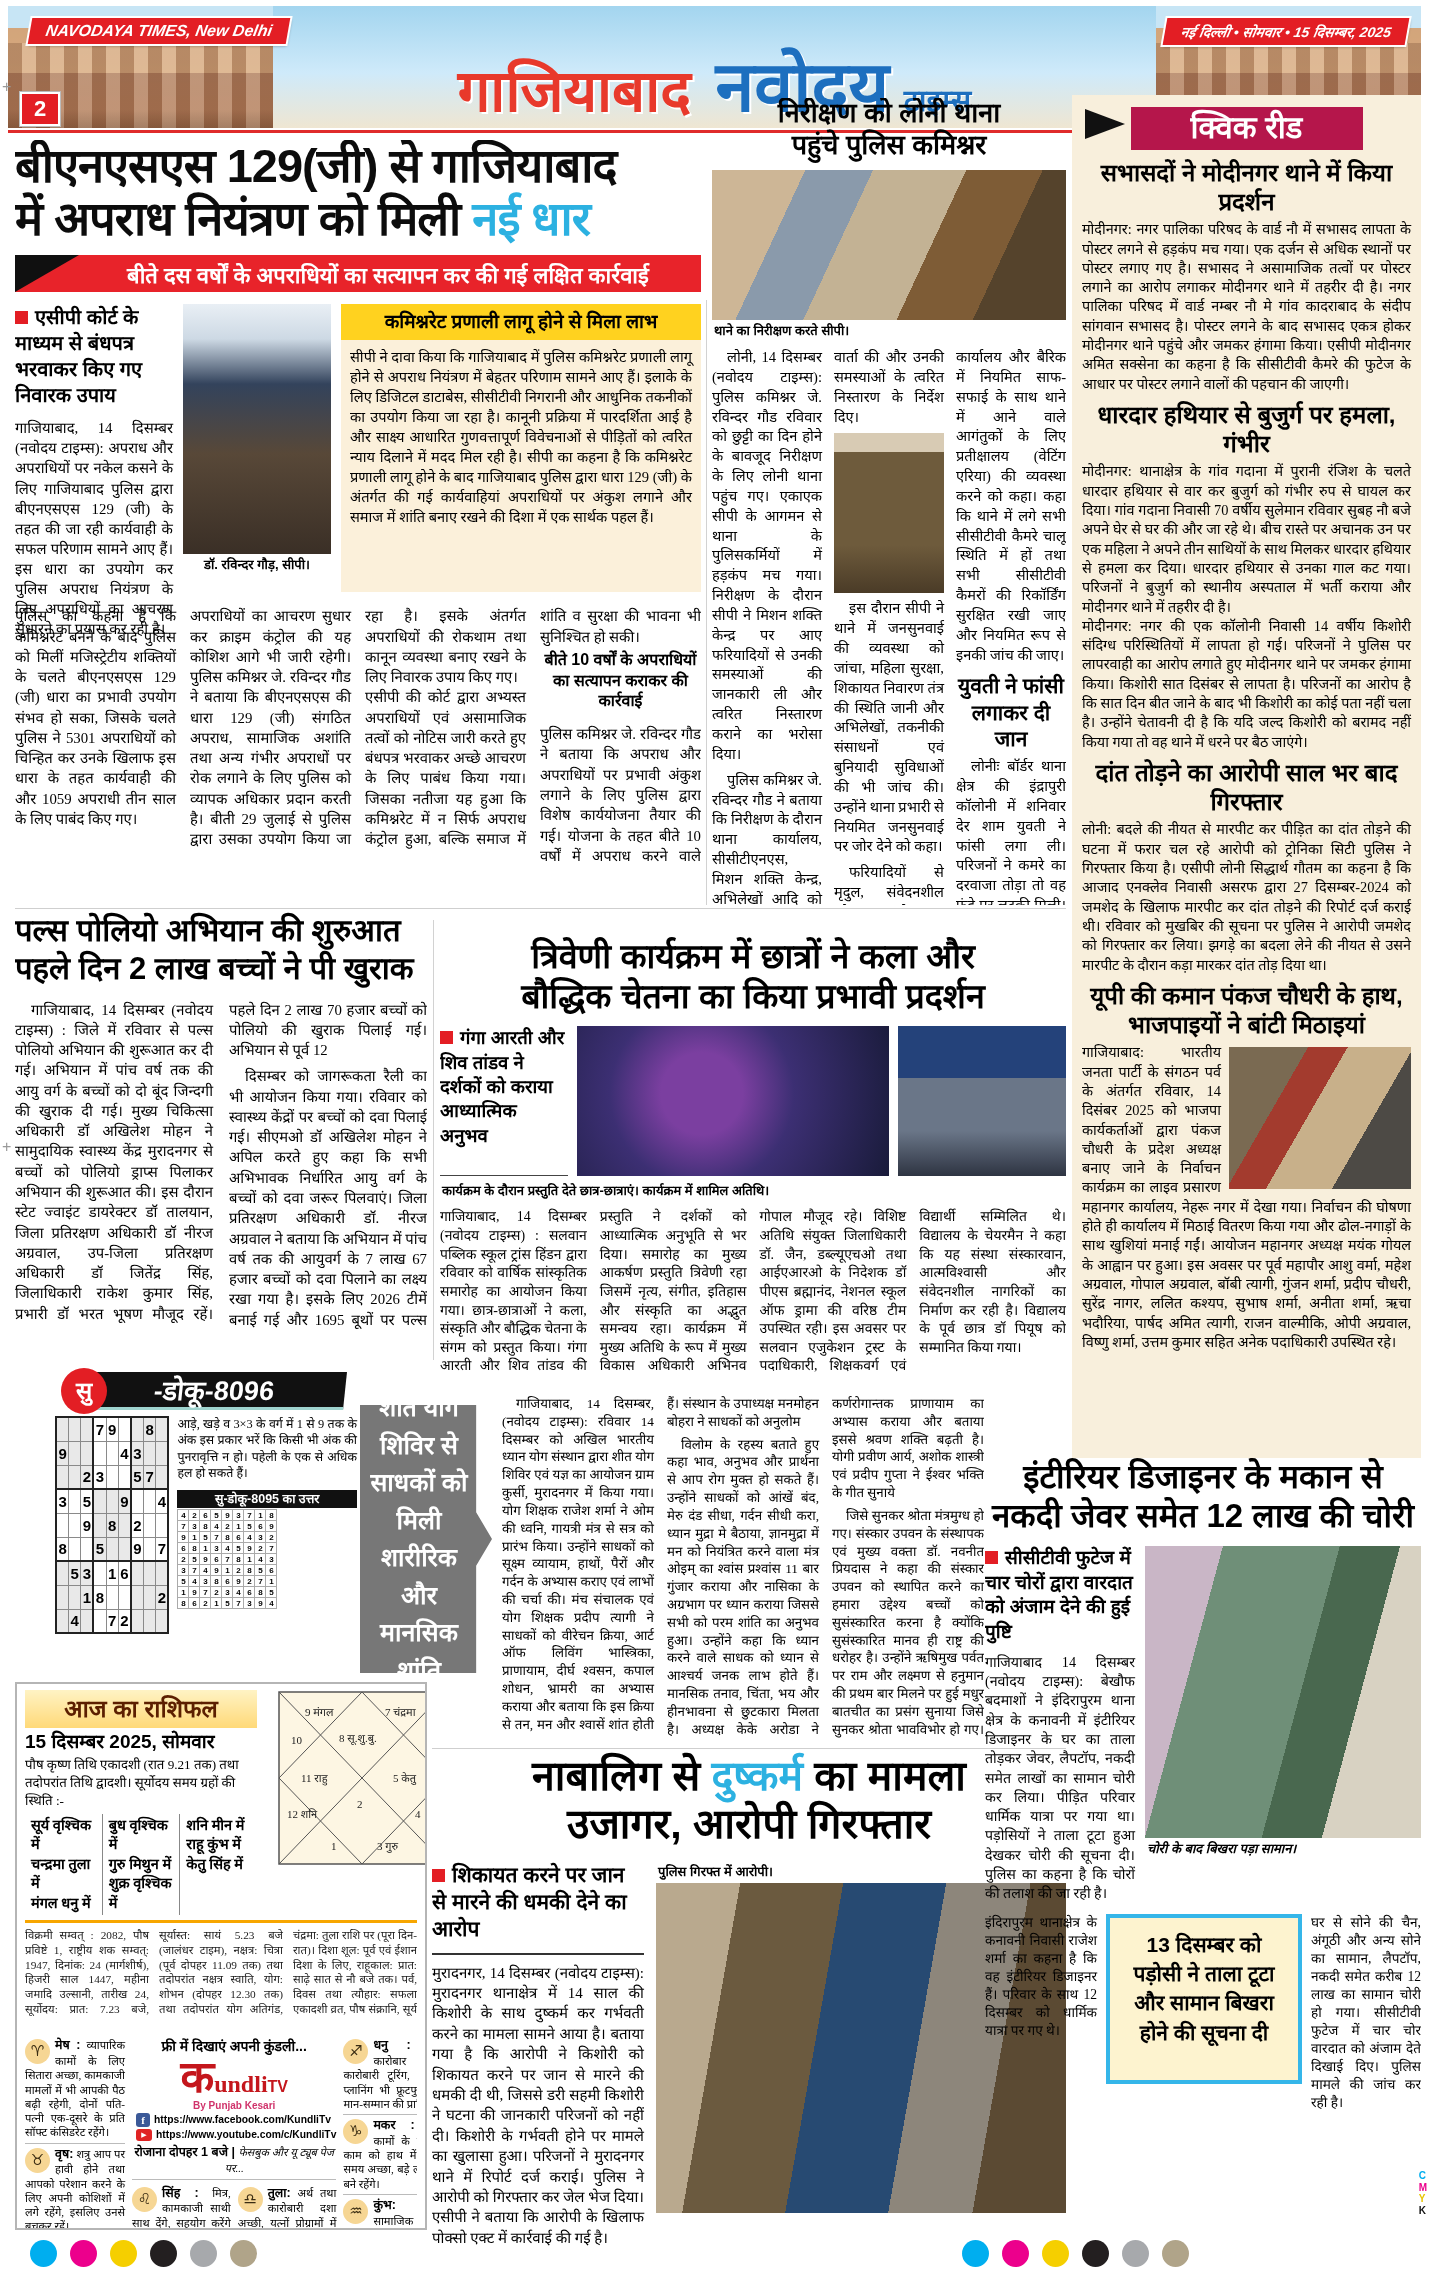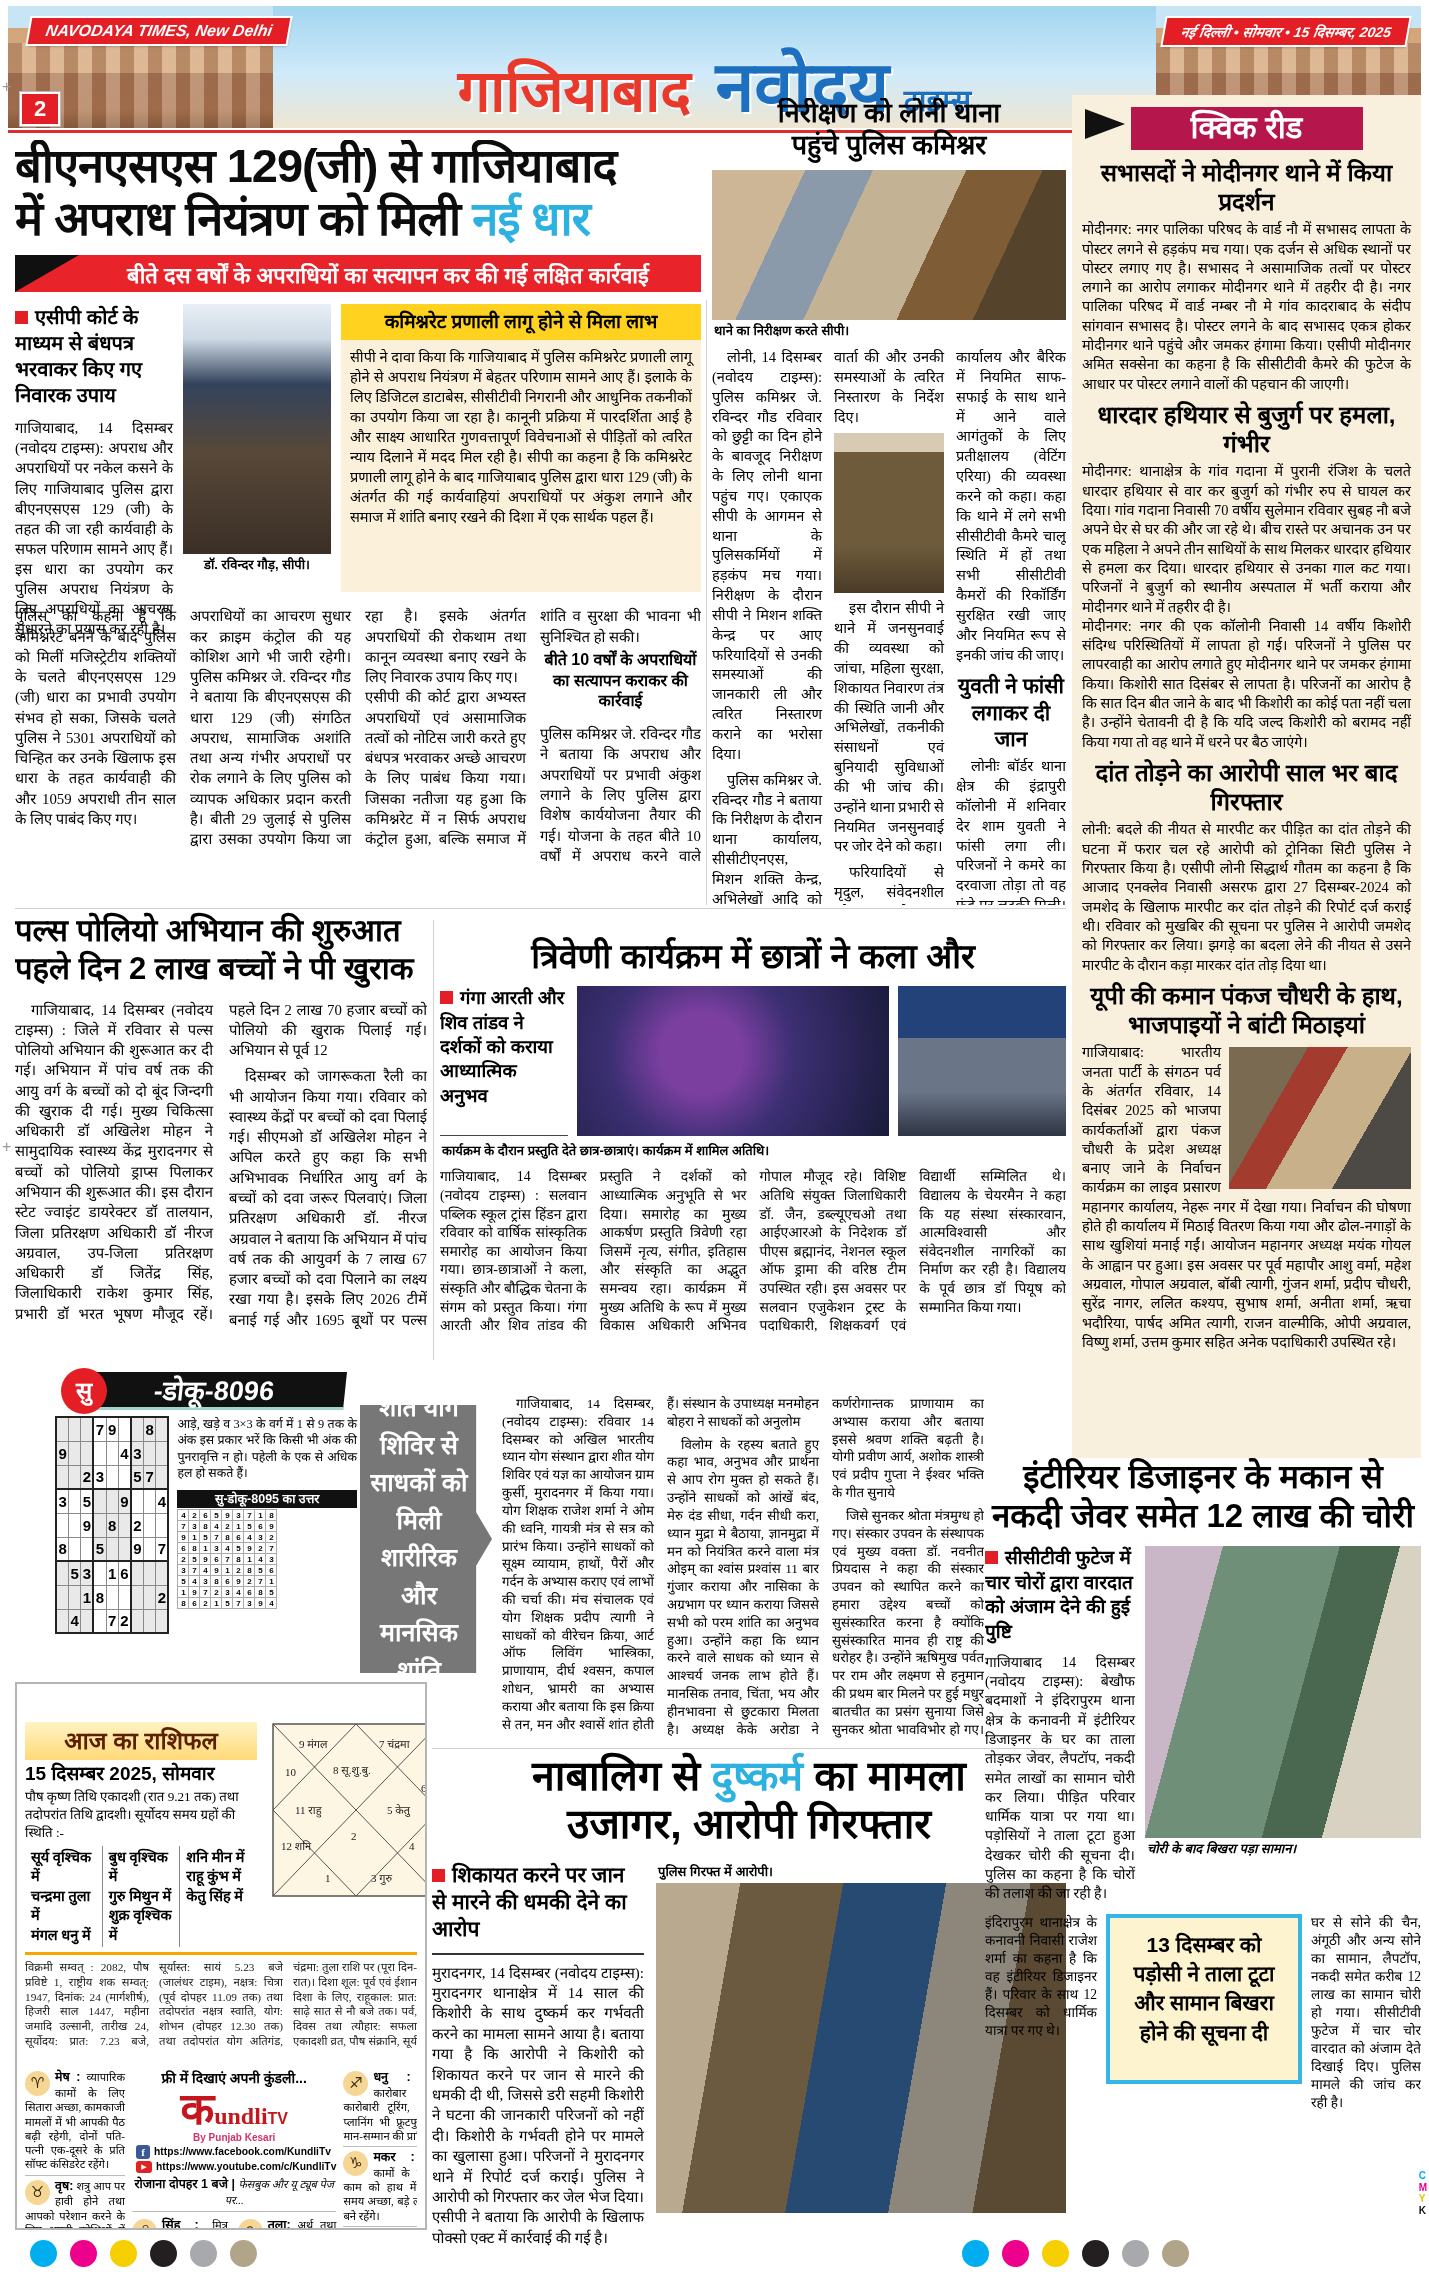--- a/index.html
+++ b/index.html
@@ -153,21 +153,21 @@
   .nab-row { display:flex; gap:12px; margin-top:12px; }
   .nab-left { width:212px; flex:none; }
   .nab-left .kick { font-size:21px; border-bottom:2px solid #333; padding-bottom:10px; }
   .nab-left .bodytext { margin-top:8px; font-size:15px; }
   .nab-right { flex:1; }
   .ph-arrest { height:330px; background:linear-gradient(100deg,#b9a98e 0 18%,#6b5a3f 18% 40%,#274a72 40% 62%,#8d867b 62% 80%,#5b4a33 80%); }
 
   
   .rashifal { position:absolute; left:15px; top:1682px; width:412px; height:548px; border:2px solid #b5b5b5;
     padding:6px 8px; overflow:hidden; }
-  .ras-top { display:flex; gap:14px;margin-top:32px; }
+  .ras-top { display:flex; gap:20px; }
   .ras-tl { width:232px; flex:none; }
   .ras-title { background:linear-gradient(180deg,#fff3c4,#ffd978); color:#5c1f00; text-align:center;
     font:bold 24px/1.4 "Liberation Sans", sans-serif; padding:2px 6px; }
   .ras-date { font:bold 19px/1.5 "Liberation Sans", sans-serif; }
   .ras-tithi { font:13.2px/1.35 "Liberation Serif"; }
   .planets { display:flex; margin-top:4px; }
   .planets div { flex:1; padding:2px 6px; border-right:1px solid #888; font:bold 14.5px/1.35 "Liberation Serif"; }
   .planets div:last-child { border-right:none; }
   .kundli { position:relative; flex:1; height:176px; }
   .kundli svg { position:absolute; inset:0; }
@@ -300,21 +300,21 @@
 
   <div class="pulse">
     <h1><span>पल्स पोलियो अभियान की शुरुआत</span><br><span>पहले दिन 2 लाख बच्चों ने पी खुराक</span></h1>
     <div class="cols">
       <p>गाजियाबाद, 14 दिसम्बर (नवोदय टाइम्स) : जिले में रविवार से पल्स पोलियो अभियान की शुरूआत कर दी गई। अभियान में पांच वर्ष तक की आयु वर्ग के बच्चों को दो बूंद जिन्दगी की खुराक दी गई। मुख्य चिकित्सा अधिकारी डॉ अखिलेश मोहन ने सामुदायिक स्वास्थ्य केंद्र मुरादनगर से बच्चों को पोलियो ड्राप्स पिलाकर अभियान की शुरूआत की। इस दौरान स्टेट ज्वाइंट डायरेक्टर डॉ तालयान, जिला प्रतिरक्षण अधिकारी डॉ नीरज अग्रवाल, उप-जिला प्रतिरक्षण अधिकारी डॉ जितेंद्र सिंह, जिलाधिकारी राकेश कुमार सिंह, प्रभारी डॉ भरत भूषण मौजूद रहें। पहले दिन 2 लाख 70 हजार बच्चों को पोलियो की खुराक पिलाई गई। अभियान से पूर्व 12</p>
       <p>दिसम्बर को जागरूकता रैली का भी आयोजन किया गया। रविवार को स्वास्थ्य केंद्रों पर बच्चों को दवा पिलाई गई। सीएमओ डॉ अखिलेश मोहन ने अपिल करते हुए कहा कि सभी अभिभावक निर्धारित आयु वर्ग के बच्चों को दवा जरूर पिलवाएं। जिला प्रतिरक्षण अधिकारी डॉ. नीरज अग्रवाल ने बताया कि अभियान में पांच वर्ष तक की आयुवर्ग के 7 लाख 67 हजार बच्चों को दवा पिलाने का लक्ष्य रखा गया है। इसके लिए 2026 टीमें बनाई गई और 1695 बूथों पर पल्स पोलियो अभियान चलाया गया। रविवार को बूथ पर 2 लाख 70 हजार 527 बच्चों को पोलिया की खुराक पिलाई गई। अभियान में आंगनबाड़ी कार्यकर्ता एवं आशा सहयोगिनी भी पूर्ण सहयोग कर रही है।</p>
     </div>
   </div>
 
   <div class="triveni">
-    <h1><span>त्रिवेणी कार्यक्रम में छात्रों ने कला और</span><br></h1>
+    <h1><span>त्रिवेणी कार्यक्रम में छात्रों ने कला और</span><br><span>बौद्धिक चेतना का किया प्रभावी प्रदर्शन</span></h1>
     <div class="tri-row">
       <div class="tri-kick">
         <div class="kick"><span class="redsq"></span><span>गंगा आरती और शिव तांडव ने दर्शकों को कराया आध्यात्मिक अनुभव</span></div>
       </div>
       <div class="photo ph-stage"></div>
       <div class="photo ph-guests"></div>
     </div>
     <div class="cap tri-cap">कार्यक्रम के दौरान प्रस्तुति देते छात्र-छात्राएं। कार्यक्रम में शामिल अतिथि।</div>
     <div class="tri-body">गाजियाबाद, 14 दिसम्बर (नवोदय टाइम्स) : सलवान पब्लिक स्कूल ट्रांस हिंडन द्वारा रविवार को वार्षिक सांस्कृतिक समारोह का आयोजन किया गया। छात्र-छात्राओं ने कला, संस्कृति और बौद्धिक चेतना के संगम को प्रस्तुत किया। गंगा आरती और शिव तांडव की प्रस्तुति ने दर्शकों को आध्यात्मिक अनुभूति से भर दिया। समारोह का मुख्य आकर्षण प्रस्तुति त्रिवेणी रहा जिसमें नृत्य, संगीत, इतिहास और संस्कृति का अद्भुत समन्वय रहा। कार्यक्रम में मुख्य अतिथि के रूप में मुख्य विकास अधिकारी अभिनव गोपाल मौजूद रहे। विशिष्ट अतिथि संयुक्त जिलाधिकारी डॉ. जैन, डब्ल्यूएचओ तथा आईएआरओ के निदेशक डॉ पीएस ब्रह्मानंद, नेशनल स्कूल ऑफ ड्रामा की वरिष्ठ टीम उपस्थित रही। इस अवसर पर सलवान एजुकेशन ट्रस्ट के पदाधिकारी, शिक्षकवर्ग एवं विद्यार्थी सम्मिलित थे। विद्यालय के चेयरमैन ने कहा कि यह संस्था संस्कारवान, आत्मविश्वासी और संवेदनशील नागरिकों का निर्माण कर रही है। विद्यालय के पूर्व छात्र डॉ पियूष को सम्मानित किया गया।</div>
   </div>

